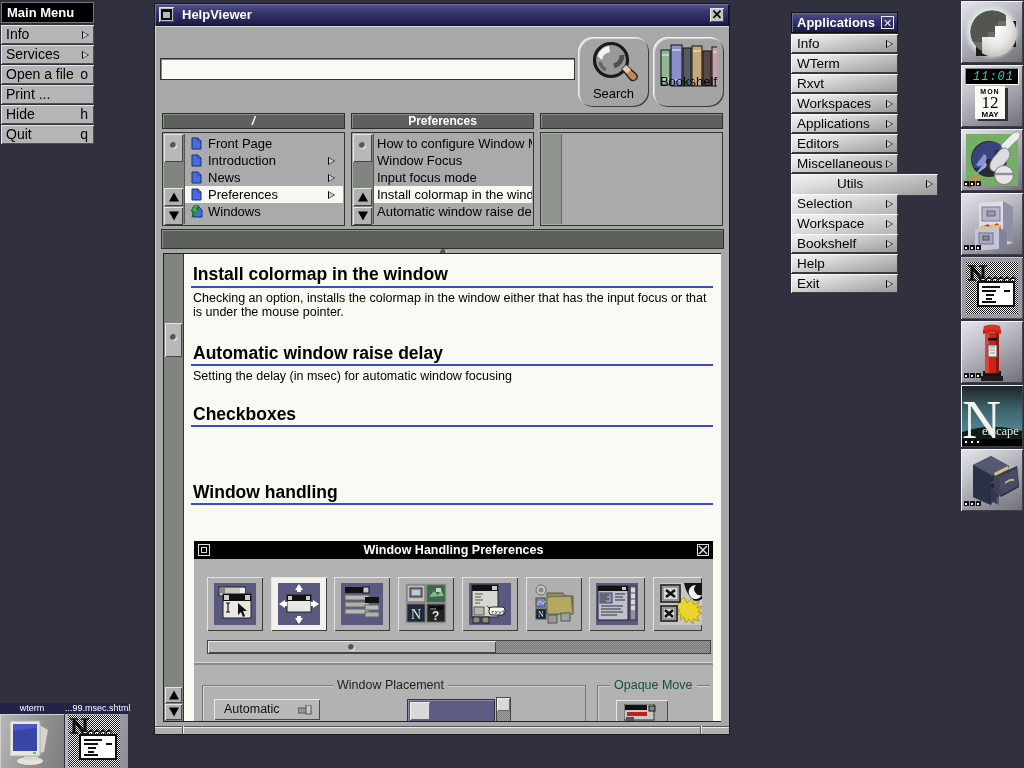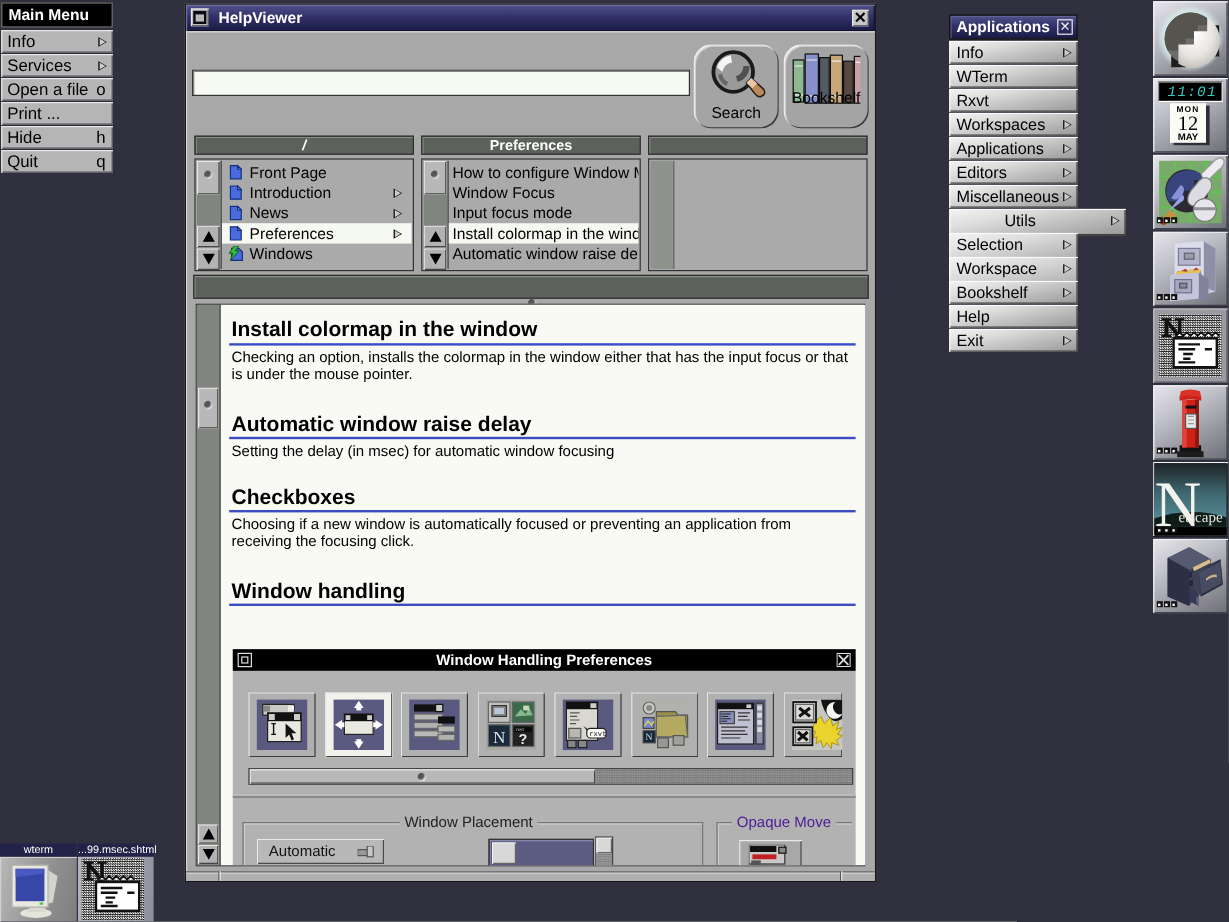--- a/index.html
+++ b/index.html
@@ -176,21 +176,20 @@
 
   <div id="doc" class="a" style="left:20px;top:0;width:537px;height:467px;background:#f8faf3;overflow:hidden;color:#000;">
    <div class="a" style="left:9px;top:10px;font-size:17.5px;font-weight:bold;">Install colormap in the window</div>
    <div class="a" style="left:7px;top:32px;width:522px;height:2px;background:#3a4ec2;"></div>
    <div class="a" style="left:9px;top:37px;width:524px;font-size:12.5px;line-height:14px;">Checking an option, installs the colormap in the window either that has the input focus or that<br>is under the mouse pointer.</div>
    <div class="a" style="left:9px;top:89px;font-size:17.5px;font-weight:bold;">Automatic window raise delay</div>
    <div class="a" style="left:7px;top:110px;width:522px;height:2px;background:#3a4ec2;"></div>
    <div class="a" style="left:9px;top:115px;width:524px;font-size:12.5px;line-height:14px;">Setting the delay (in msec) for automatic window focusing</div>
    <div class="a" style="left:9px;top:150px;font-size:17.5px;font-weight:bold;">Checkboxes</div>
    <div class="a" style="left:7px;top:171px;width:522px;height:2px;background:#3a4ec2;"></div>
-   <div class="a" style="left:9px;top:176px;width:524px;font-size:12.5px;line-height:14px;">Choosing if a new window is automatically focused or preventing an application from<br>receiving the focusing click.</div>
    <div class="a" style="left:9px;top:228px;font-size:17.5px;font-weight:bold;">Window handling</div>
    <div class="a" style="left:7px;top:249px;width:522px;height:2px;background:#3a4ec2;"></div>
 
    <div class="a" style="left:10px;top:287px;width:519px;height:180px;background:#b2b2b2;">
     <div class="a" style="left:0;top:0;width:519px;height:18px;background:#000;">
      <div class="a" style="left:4px;top:3px;width:12px;height:12px;border:1px solid #ddd;box-sizing:border-box;">
               <div class="a" style="left:2px;top:2px;width:6px;height:6px;border:1px solid #ddd;box-sizing:border-box;"></div>
             </div>
      <div style="text-align:center;color:#fff;font-weight:bold;font-size:12.5px;line-height:18px;">Window Handling Preferences</div>
      <svg class="a" style="right:4px;top:3px;" width="12" height="12" viewBox="0 0 12 12">
@@ -331,21 +330,21 @@
      <div class="a" style="left:204px;top:13px;width:86px;height:27px;background:#5c5c82;border:1px solid #333;box-shadow:inset 1px 1px 0 #8888a8;">
       <div class="a" style="left:2px;top:2px;width:20px;height:18px;background:#d8d8d8;box-shadow:inset 1px 1px 0 #f0f0f0, inset -1px -1px 0 #666;"></div>
      </div>
      <div class="a" style="left:293px;top:11px;width:15px;height:29px;border:1px solid #444;background:#b8b8b8;box-sizing:border-box;">
       <div class="a" style="left:0;top:0;width:13px;height:13px;background:#d8d8d8;box-shadow:inset 1px 1px 0 #f0f0f0, inset -1px -1px 0 #666;"></div>
       <div class="a" style="left:0;top:13px;width:13px;height:14px;background:repeating-conic-gradient(#a0a0a0 0% 25%,#808080 0% 50%) 0 0/2px 2px;"></div>
      </div>
     </div>
 
     <div class="a" style="left:403px;top:144px;width:112px;height:40px;border:1px solid #777;border-bottom:none;border-right:none;box-shadow:inset 1px 1px 0 #d4d4d4;">
-     <div class="a" style="left:12px;top:-8px;background:#b2b2b2;padding:0 4px;font-size:12.5px;color:#4c1d95;">Opaque Move</div>
+     <div class="a" style="left:12px;top:-8px;background:#b2b2b2;padding:0 4px;font-size:12.5px;color:#14532d;">Opaque Move</div>
      <div class="a out" style="left:18px;top:14px;width:52px;height:26px;background:#a8a8a8;">
       <svg class="a" style="left:8px;top:4px;" width="36" height="20" viewBox="0 0 36 20">
        <rect x="0" y="0" width="30" height="16" fill="#c8c8c8" stroke="#333"></rect>
        <rect x="1" y="1" width="22" height="5" fill="#111"></rect>
        <rect x="3" y="8" width="20" height="4" fill="#c02020"></rect>
        <rect x="25" y="2" width="6" height="5" fill="#888" stroke="#111" stroke-width="1"></rect>
        <rect x="2" y="13" width="8" height="4" fill="#555"></rect>
       </svg>
      </div>
     </div>

